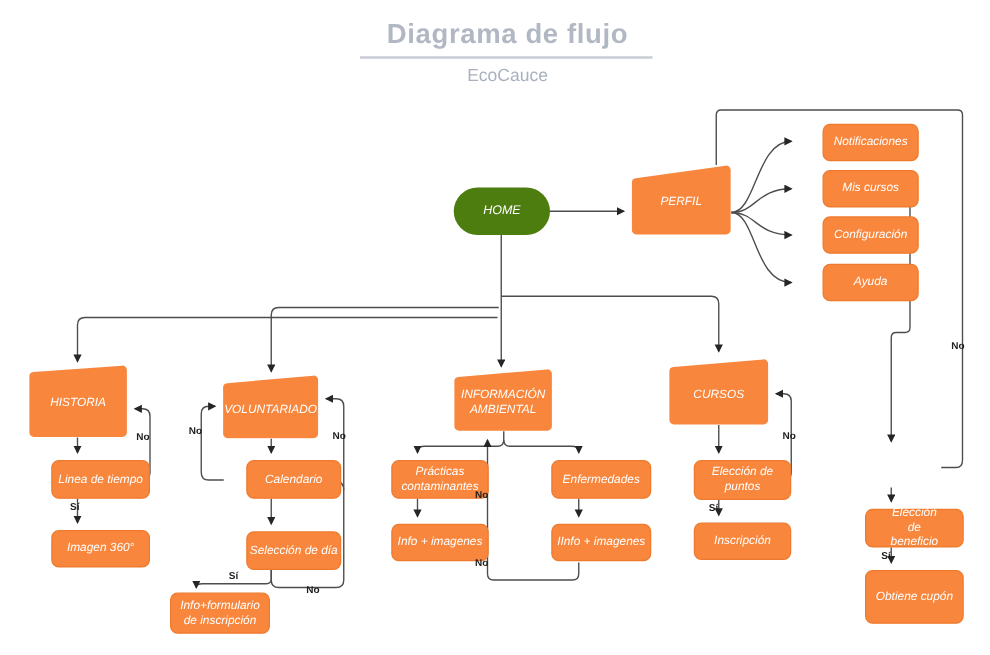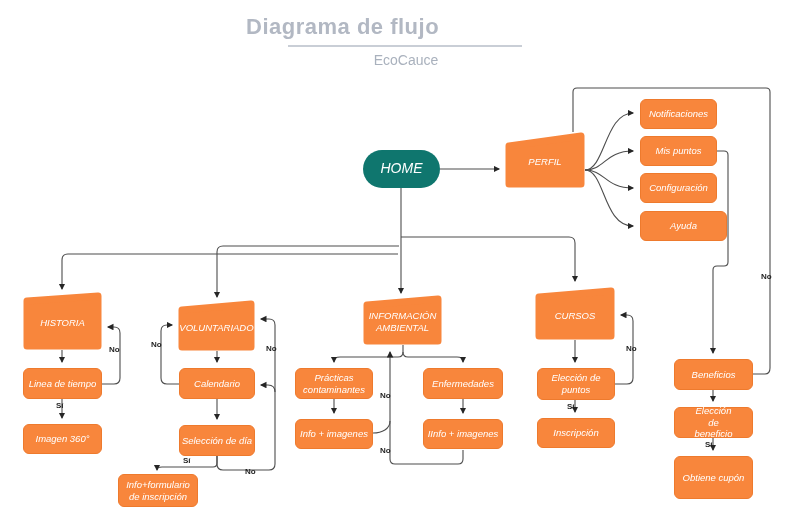--- a/index.html
+++ b/index.html
@@ -1,28 +1,28 @@
 <!DOCTYPE html>
 <html><head>
 <meta charset="utf-8">
 <style>
   html,body{margin:0;padding:0;background:#fff;}
   #stage{position:relative;width:792px;height:524px;background:#fff;overflow:hidden;
          font-family:"Liberation Sans",sans-serif;}
   
-  .title{position:absolute;left:246px;top:14px;width:320px;text-align:left;
+  .title{position:absolute;left:246px;top:14px;width:320px;text-align:center;
          font-size:22px;font-weight:bold;color:#b2b8c3;letter-spacing:.5px;}
   .title-rule{position:absolute;left:288px;top:45px;width:234px;height:2px;background:#c9ced6;}
   .subtitle{position:absolute;left:246px;top:52px;width:320px;text-align:center;
             font-size:14px;color:#a9b1bd;}
   
   .node{position:absolute;box-sizing:border-box;display:flex;align-items:center;justify-content:center;
         text-align:center;color:#fff;font-style:italic;font-size:9.5px;line-height:1.25;}
-  .rect{background:#f8863c;border:1px solid #ee7a2d;border-radius:6px;}
-  .pill{background:#0f766e;border-radius:19px;font-size:14px;}
+  .rect{background:#f8863c;border:1px solid #ee7a2d;border-radius:6px;margin-left:18px;}
+  .pill{background:#4d7c0f;border-radius:19px;font-size:10px;}
   .flag{background:transparent;}
   .flag svg{position:absolute;left:0;top:0;width:100%;height:100%;}
   .flag .lbl{position:relative;z-index:1;padding-top:4px;}
   
   #edges{position:absolute;left:0;top:0;z-index:0;}
   .node{z-index:1;}
   .elabel{position:absolute;z-index:2;font-size:8px;font-weight:bold;color:#1f1f1f;}
 </style>
 </head>
 <body>
@@ -108,26 +108,26 @@
     <svg viewBox="0 0 80 56">
       <path d="M4,14 L76,4 L76,52 L4,52 Z" fill="#f8863c" stroke="#f8863c" stroke-width="7" stroke-linejoin="round"></path>
     </svg>
     <span class="lbl">PERFIL</span>
   </div>
 
   <div class="node rect" style="left:640px;top:99px;width:77px;height:30px">
     <span>Notificaciones</span>
   </div>
   <div class="node rect" style="left:640px;top:136px;width:77px;height:30px">
-    <span>Mis puntos</span>
+    <span>Mis cursos</span>
   </div>
   <div class="node rect" style="left:640px;top:173px;width:77px;height:30px">
     <span>Configuración</span>
   </div>
-  <div class="node rect" style="left:640px;top:211px;width:87px;height:30px">
+  <div class="node rect" style="left:640px;top:211px;width:77px;height:30px">
     <span>Ayuda</span>
   </div>
 
   <div class="node flag" style="left:23px;top:292px;width:79px;height:58px">
     <svg viewBox="0 0 79 58">
       <path d="M4,9 L75,4 L75,54 L4,54 Z" fill="#f8863c" stroke="#f8863c" stroke-width="7" stroke-linejoin="round"></path>
     </svg>
     <span class="lbl">HISTORIA</span>
   </div>
   <div class="node rect" style="left:23px;top:368px;width:79px;height:31px">
@@ -178,23 +178,20 @@
     </svg>
     <span class="lbl">CURSOS</span>
   </div>
   <div class="node rect" style="left:537px;top:368px;width:78px;height:32px;padding:2px">
     <span>Elección de puntos</span>
   </div>
   <div class="node rect" style="left:537px;top:418px;width:78px;height:30px">
     <span>Inscripción</span>
   </div>
 
-  <div class="node rect" style="left:674px;top:359px;width:79px;height:31px">
-    <span>Beneficios</span>
-  </div>
   <div class="node rect" style="left:674px;top:407px;width:79px;height:31px;padding:14px">
     <span>Elección de beneficio</span>
   </div>
   <div class="node rect" style="left:674px;top:456px;width:79px;height:43px">
     <span>Obtiene cupón</span>
   </div>
 
 </div>
 
 </body></html>

